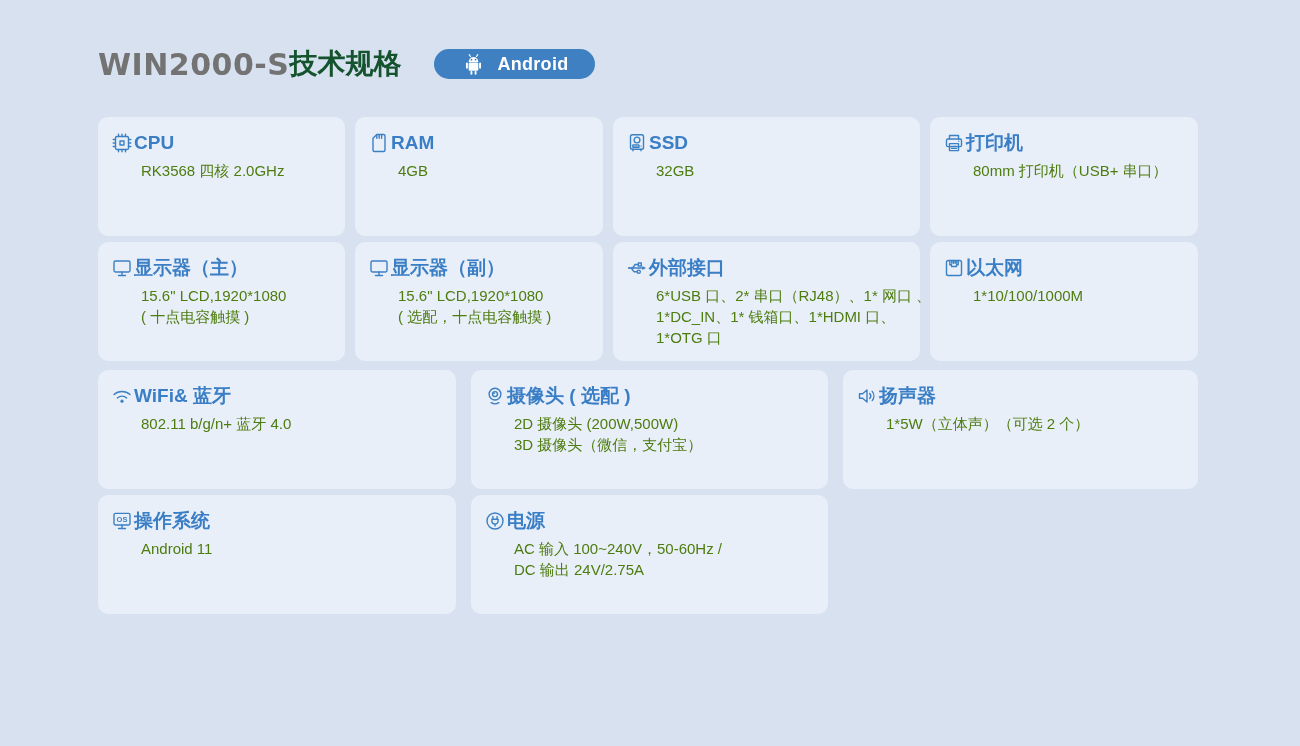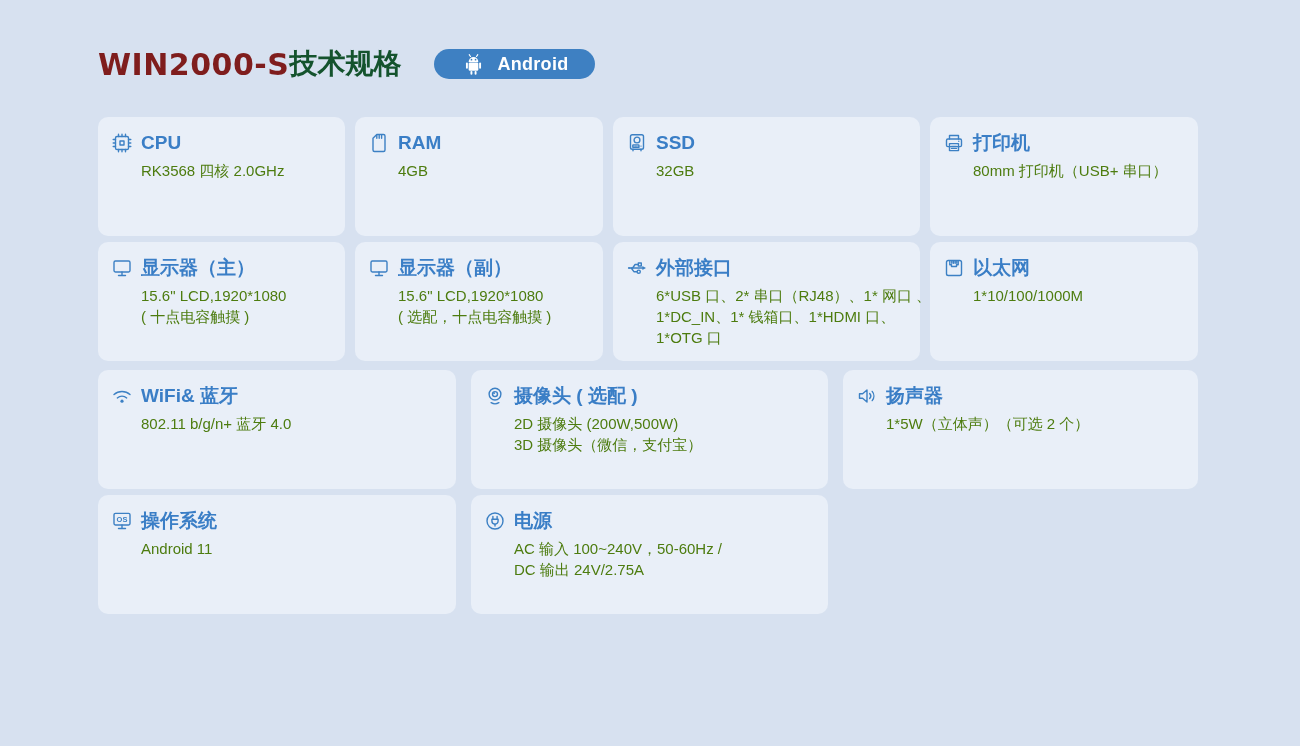--- a/index.html
+++ b/index.html
@@ -7,42 +7,42 @@
   body {
     background:#d7e1f0;
     font-family:"Liberation Sans","DejaVu Sans",sans-serif;
     color:#3b3b40;
   }
   .page { padding:42px 0 0 98px; width:1300px; }
 
   
   .header { display:flex; align-items:center; height:44px; }
   .product-name {
-    font-size:30px; font-weight:700; color:#7f1d1d; letter-spacing:0.5px;
+    font-size:30px; font-weight:700; color:#737373; letter-spacing:0.5px;
     font-family:"DejaVu Sans","Liberation Sans",sans-serif;
   }
   .page-subtitle { font-size:28px; font-weight:700; color:#14532d; }
   .badge {
     margin-left:33px; height:30px; padding:0 26px;
     background:#3e80c2; border-radius:22px;
     display:flex; align-items:center; gap:10px;
   }
   .badge-icon svg { display:block; width:27px; height:27px; }
   .badge-label { color:#ffffff; font-size:18px; font-weight:700; letter-spacing:0.3px; }
 
   
   .grid { display:grid; width:1100px; }
   #grid-top { margin-top:31px; grid-template-columns:247px 248px 307px 268px; column-gap:10px; row-gap:6px; }
   #grid-bottom { margin-top:9px; grid-template-columns:358px 357px 355px; column-gap:15px; row-gap:6px; }
 
   .card {
     background:#e9eff8; border-radius:10px; height:119px;
     padding:14px 16px 12px 12px;
   }
-  .card-head { display:flex; align-items:center; gap:7px; margin-bottom:5px; }
+  .card-head { display:flex; align-items:center; margin-bottom:5px; }
   .card-icon { color:#3c80c4; width:24px; height:24px; flex:0 0 24px; }
   .card-icon svg { display:block; width:24px; height:24px; }
   .card-title { font-size:19px; font-weight:700; color:#3a7ec6; line-height:24px; white-space:nowrap; }
   .card-body { margin-left:31px; font-size:15px; line-height:21px; color:#4d7c0f; }
   .card-line { white-space:nowrap; }
 </style>
 </head>
 <body>
 
 <div class="page">

